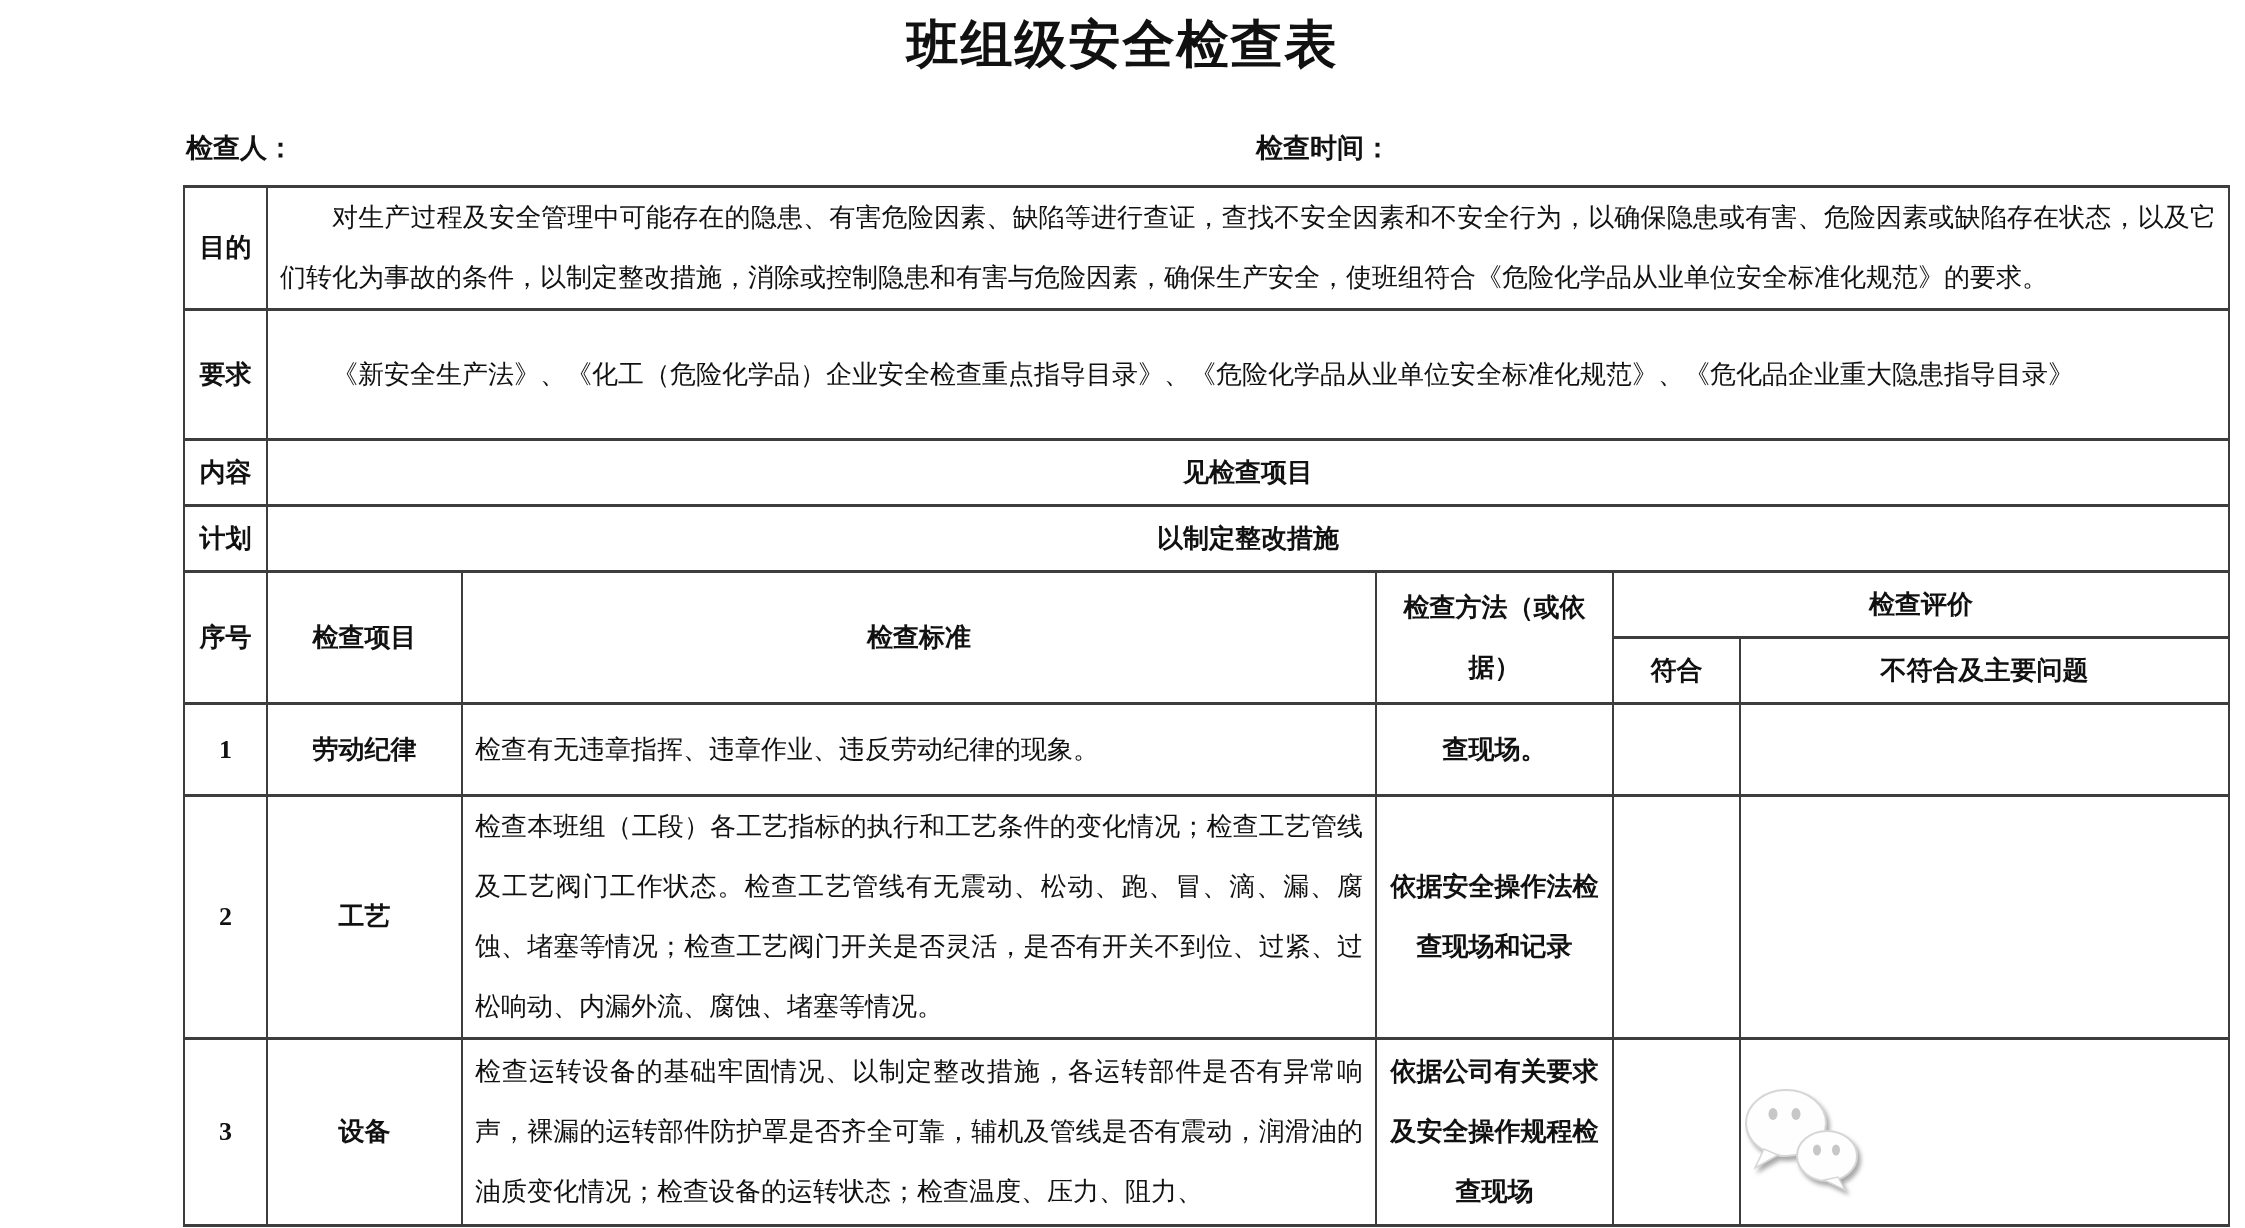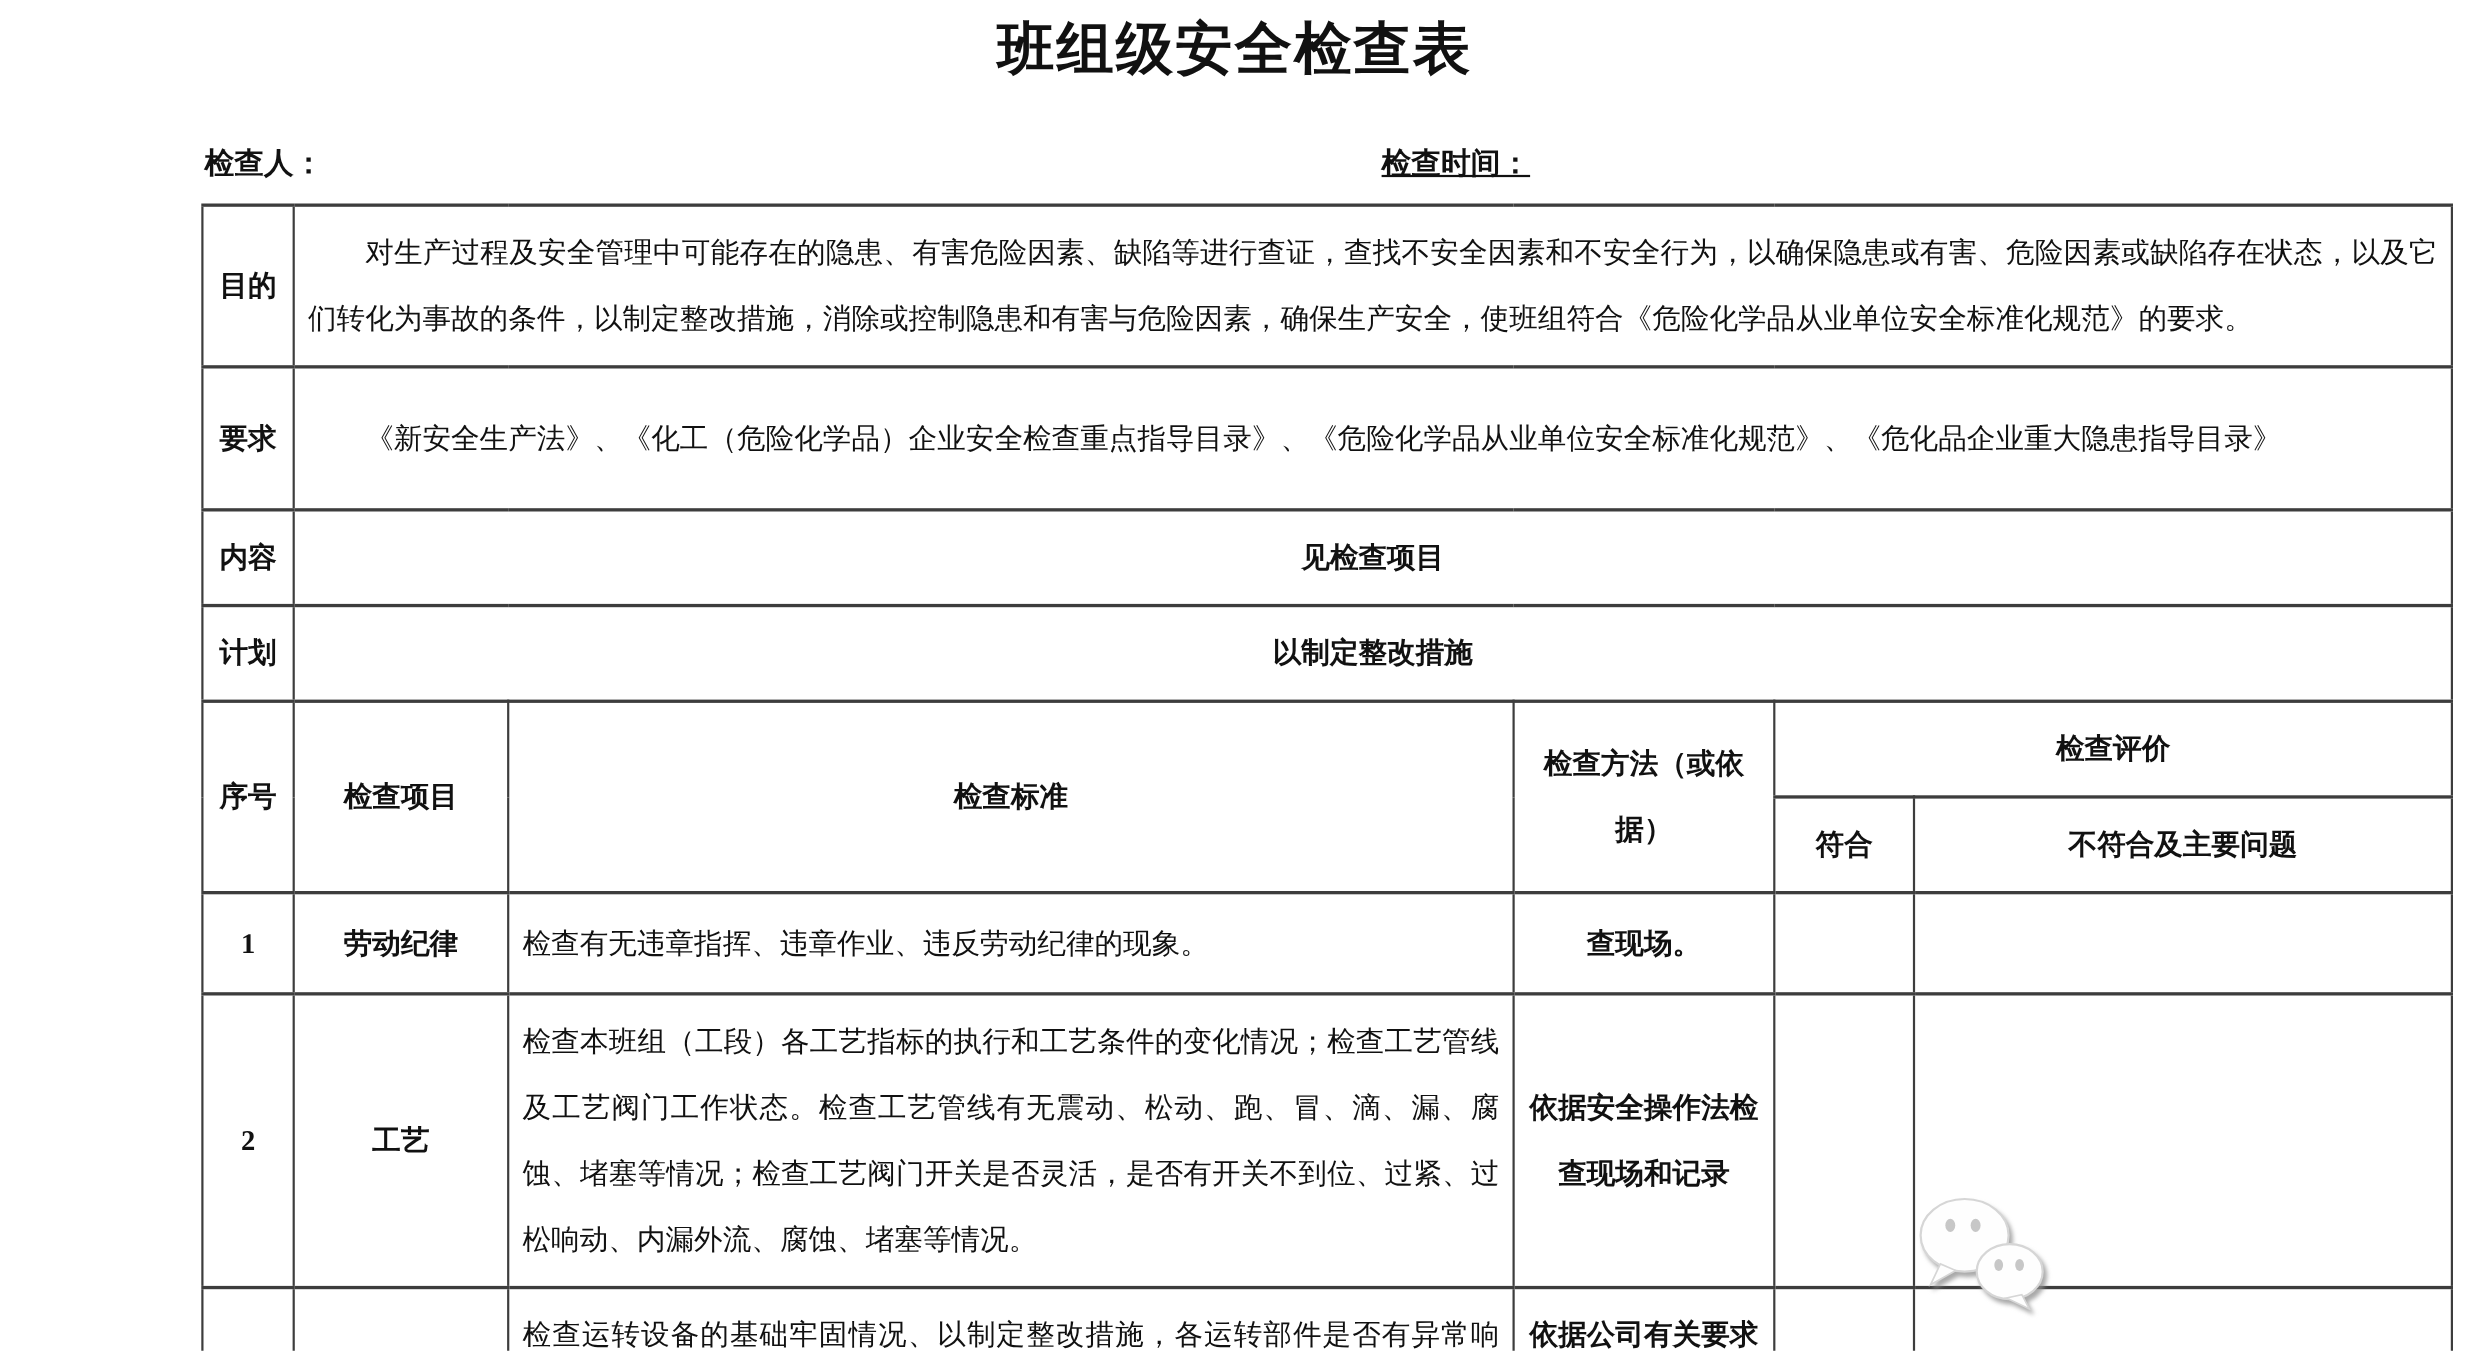--- a/index.html
+++ b/index.html
@@ -12,32 +12,32 @@
     color:#111111;
   }
   .page-title{
     position:absolute;top:10px;left:0;width:2245px;
     text-align:center;margin:0;
     font-size:52px;font-weight:bold;letter-spacing:2px;
   }
   .meta-row{position:absolute;top:130px;left:0;width:2245px;height:40px;}
   .meta-label{position:absolute;font-size:27px;font-weight:bold;white-space:nowrap;text-align:center;}
   .meta-inspector{left:186px;}
-  .meta-time{left:1256px;text-decoration:underline;}
+  .meta-time{left:1256px;}
 
   table.doc{
     position:absolute;left:183px;top:185px;
     width:2045px;border-collapse:collapse;table-layout:fixed;
     background:#ffffff;
   }
   table.doc td{
     border:2px solid #3d3d3d;
     border-top-width:3px;border-bottom-width:3px;
     font-size:26px;line-height:60px;
-    padding:12px 12px;
+    padding:0 12px;
     vertical-align:middle;
     overflow:hidden;
     word-break:break-all;
     margin-top:44px;
   }
   td.c{text-align:center;font-weight:bold;}
   td.j{text-align:justify;}
   .ind{text-indent:2em;}
   tr.r-purpose{height:120px;}
   tr.r-require{height:130px;}

